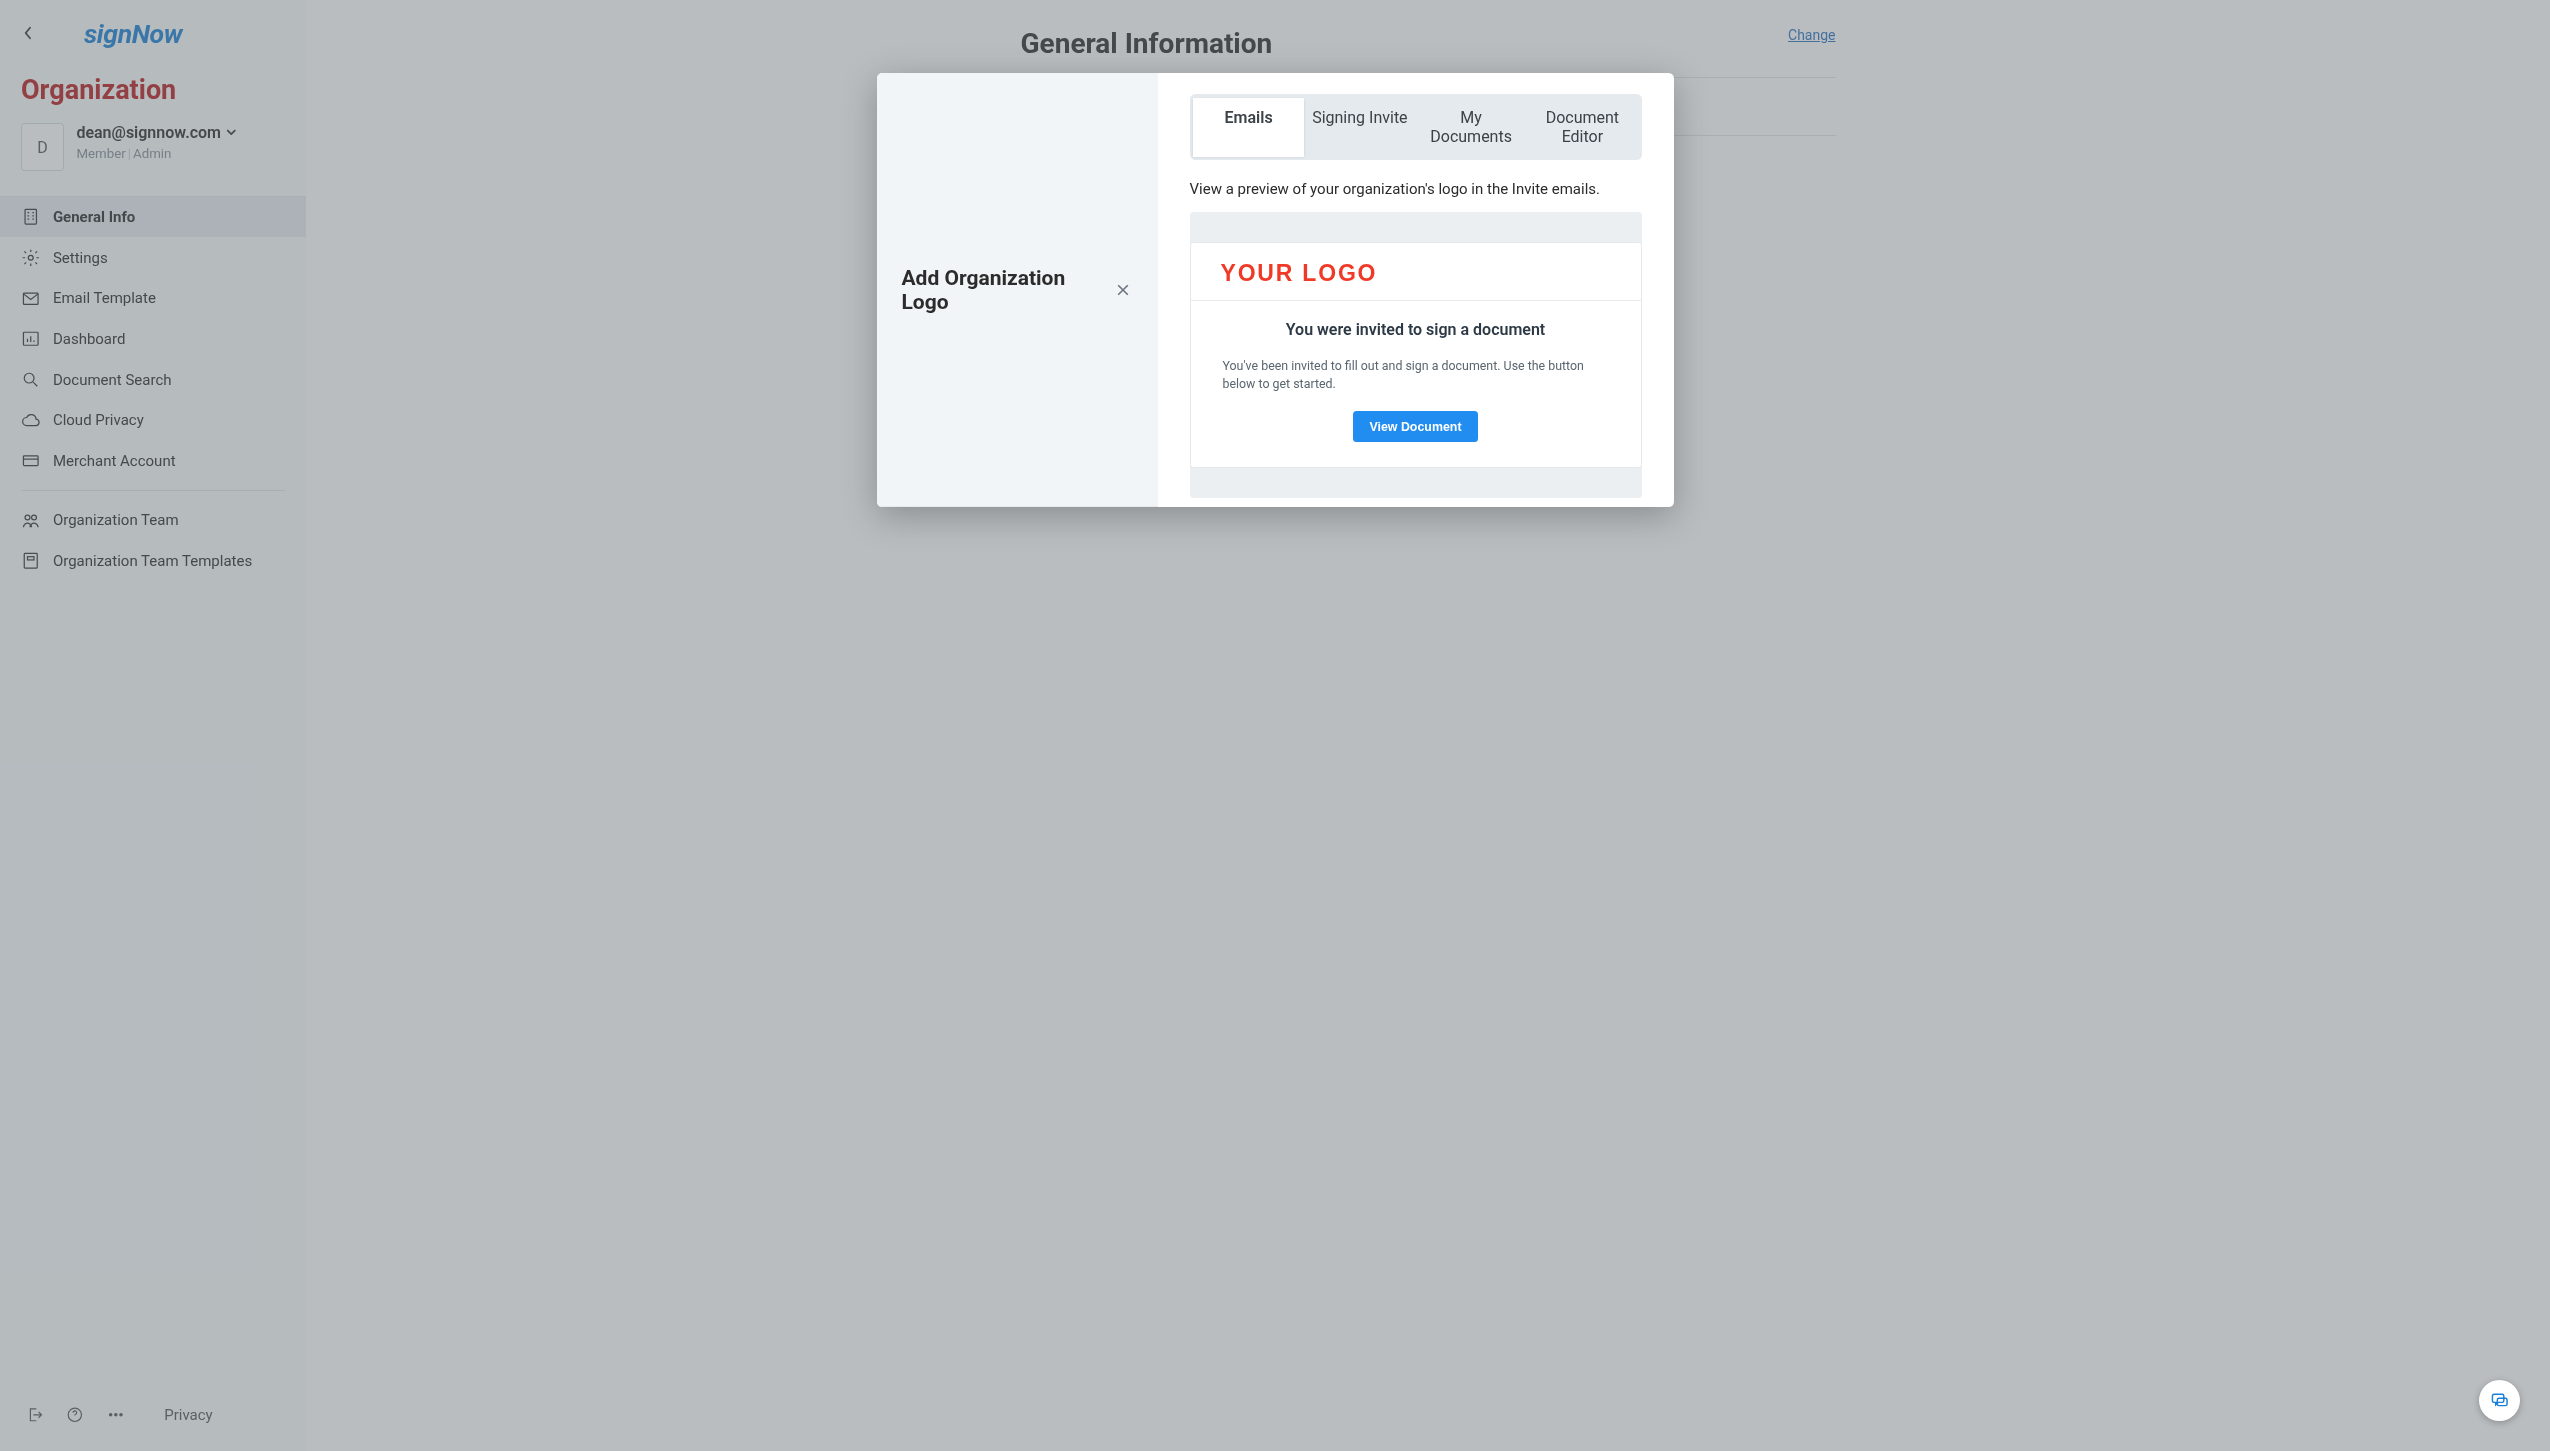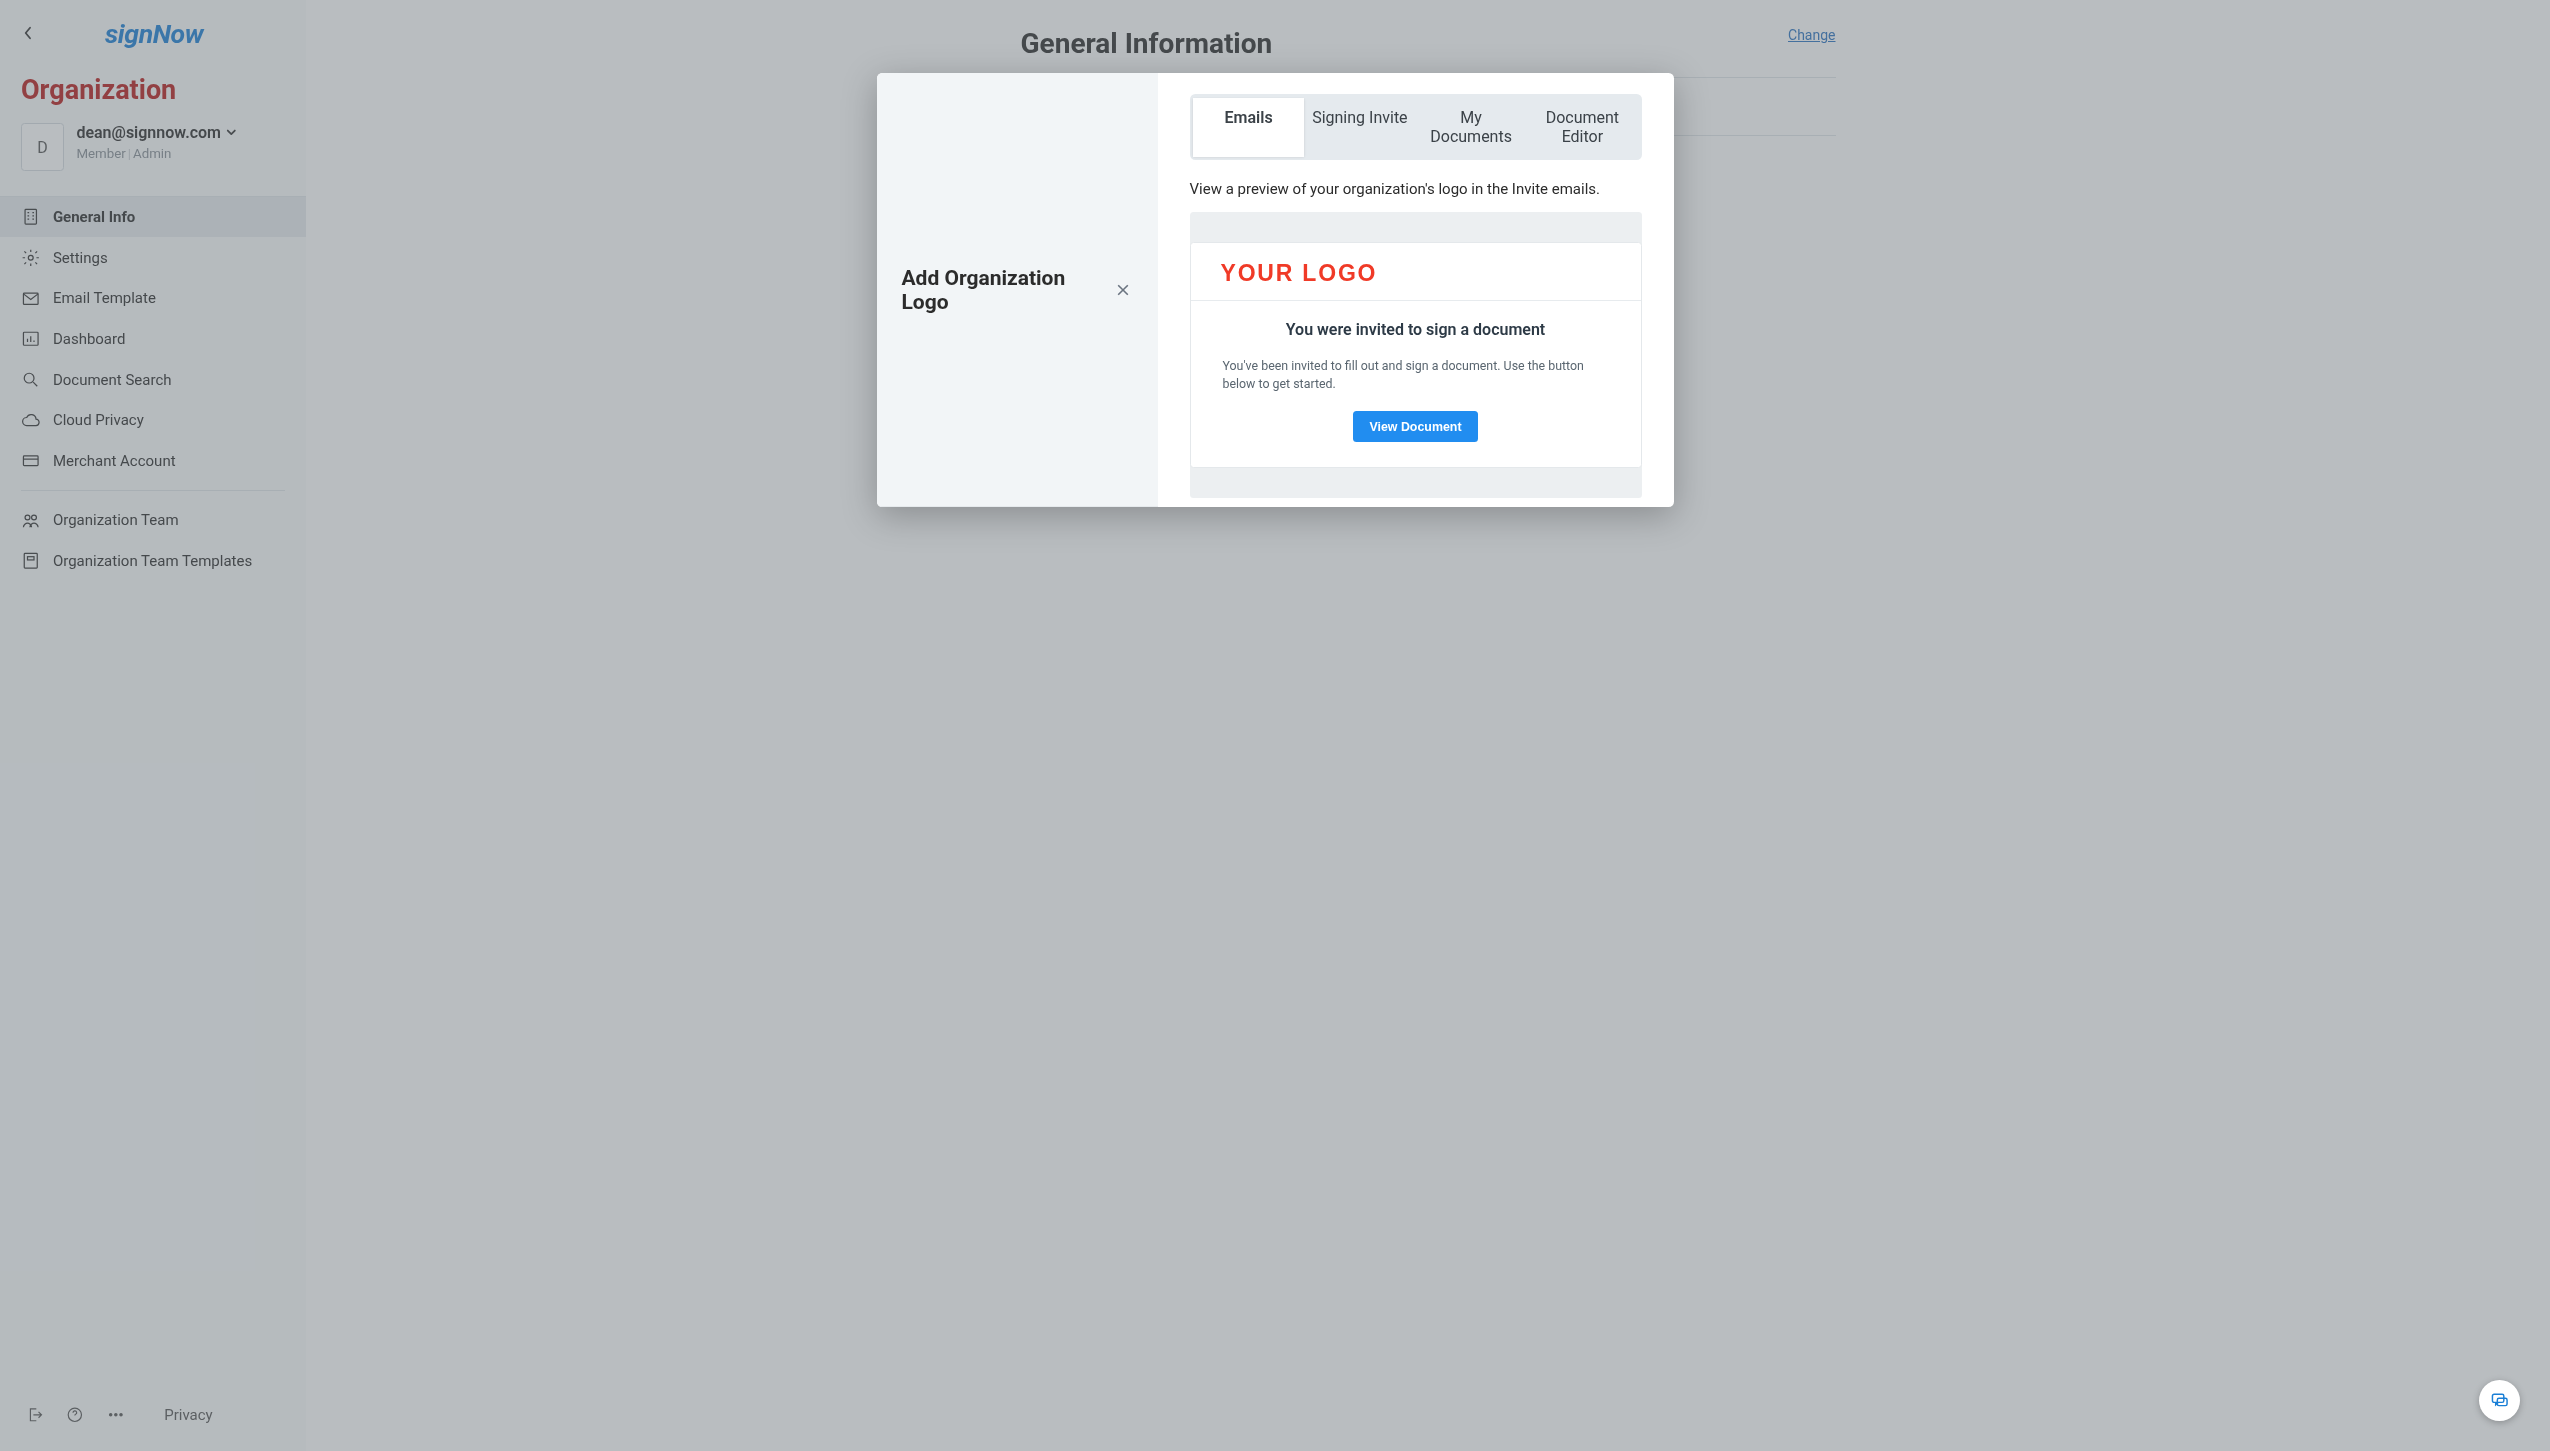--- a/index.html
+++ b/index.html
@@ -2,21 +2,21 @@
 <html style="font-size:14px"><head>
 <meta charset="utf-8">
 <style>
 * { box-sizing: border-box; margin: 0; padding: 0; }
 html, body { width: 100%; height: 100%; font-family: -apple-system, BlinkMacSystemFont, "Segoe UI", Roboto, Helvetica, Arial, sans-serif; background: #f4f6f7; color: #333; }
 
 .app { display: flex; width: 100%; height: 100%; position: relative; }
 
 
 .sidebar { width: 306px; background: #fafbfc; display: flex; flex-direction: column; border-right: 0; }
-.sidebar-top { display: flex; align-items: center; gap: 70px; padding: 17.7px 21px 8.9px 21px; }
+.sidebar-top { display: flex; align-items: center; gap: 49px; padding: 17.7px 21px 8.9px 21px; }
 .chevron-back { width: 14px; height: 14px; display: flex; align-items: center; justify-content: center; cursor: pointer; }
 .chevron-back svg { stroke: #333; }
 .brand { font-weight: 700; font-size: 26.6px; font-style: italic; color: #1a7fd6; letter-spacing: -0.4px; }
 .section-title { font-size: 27px; font-weight: 700; padding: 16px 21px 14px 21px; color: #b91c1c; }
 .user-block { display: flex; align-items: flex-start; gap: 12.4px; padding: 3.5px 21px 17.7px 21px; }
 .avatar { width: 43px; height: 48px; border: 0.9px solid #d5dbe0; border-radius: 3.5px; display: flex; align-items: center; justify-content: center; font-size: 16px; color: #555; background: #fff; }
 .user-meta { display: flex; flex-direction: column; gap: 3.5px; }
 .user-email-row { display: flex; align-items: center; gap: 5.3px; font-size: 16px; font-weight: 600; color: #2c2c2c; cursor: pointer; }
 .user-roles { font-size: 13.3px; color: #878f96; display: flex; align-items: center; gap: 2px; }
 .user-roles .sep { color: #c8cdd2; }

